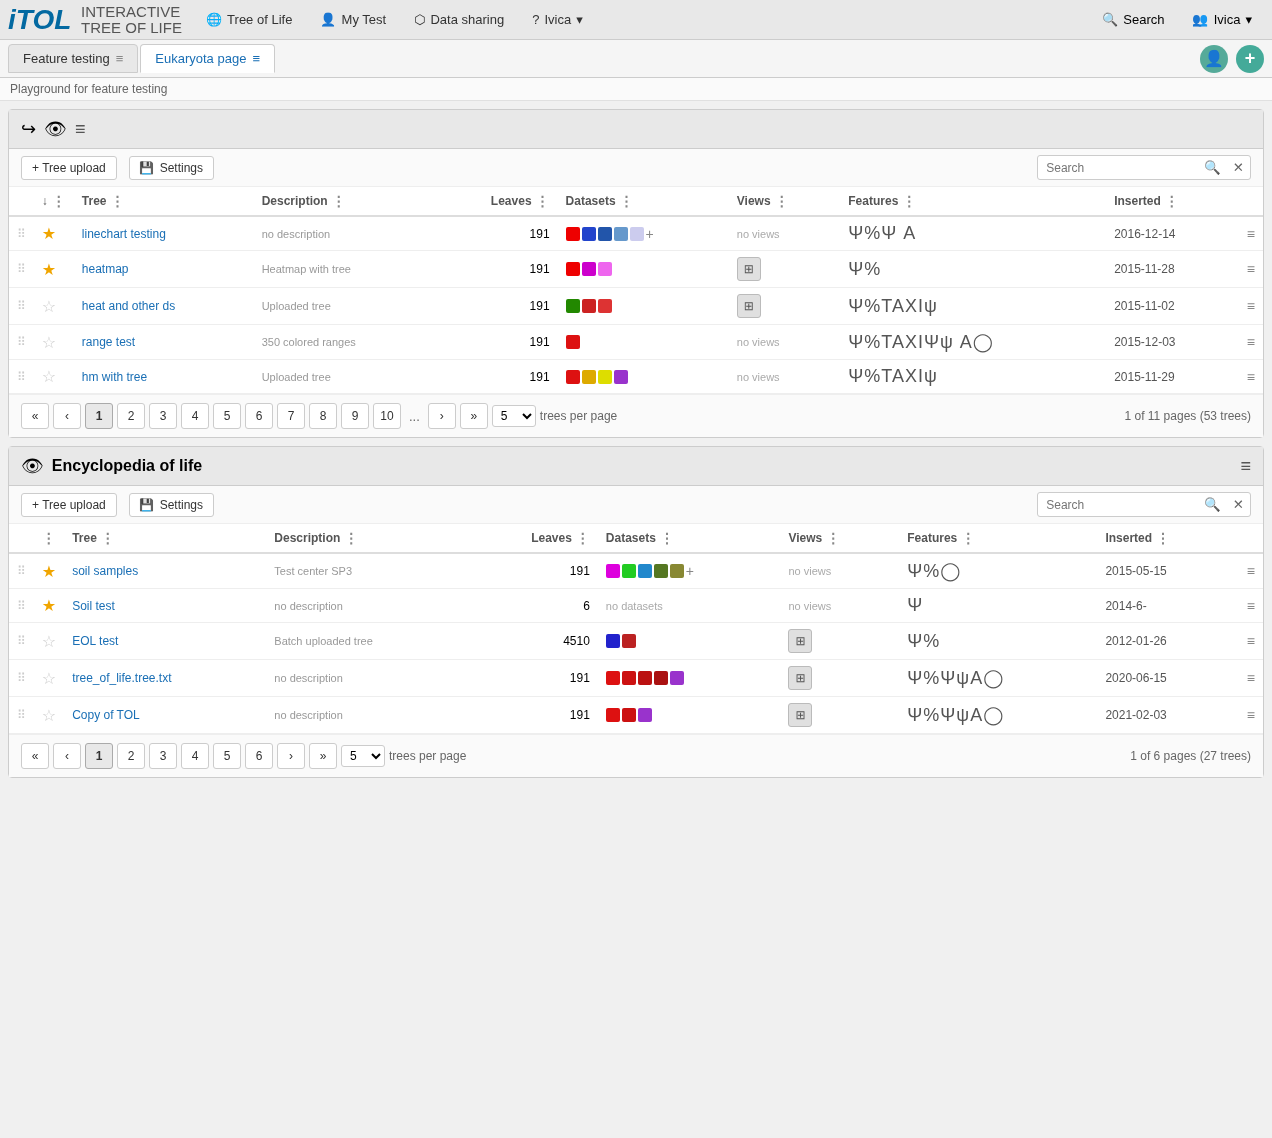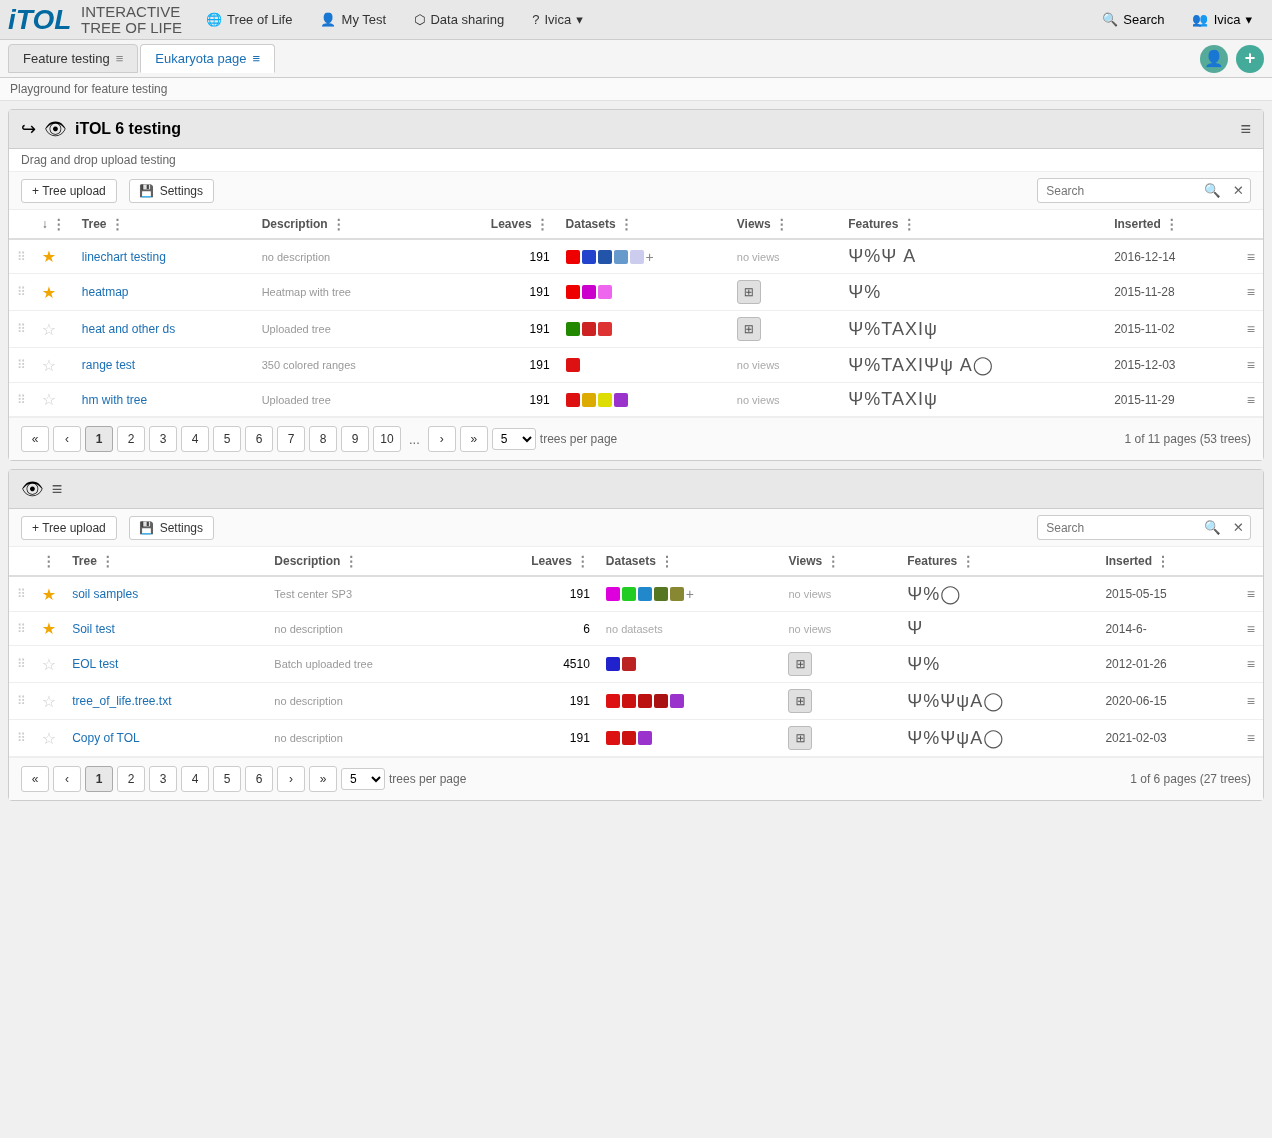--- a/index.html
+++ b/index.html
@@ -186,25 +186,21 @@
 </div>
 
 <div class="breadcrumb">
   <span>Playground for feature testing</span>
 </div>
 
 <div class="section">
   <div class="section-header">
     <span style="font-size:18px;">↪</span>
     <span style="font-size:18px;">👁</span>
-    <span class="section-title">iTOL 6 testing</span>
     <span class="section-menu-icon">≡</span>
-  </div>
-  <div class="section-desc">
-    <span>Drag and drop upload testing</span>
   </div>
   <div class="toolbar">
     <button class="toolbar-btn">
       <span>+ Tree upload</span>
     </button>
     <button class="toolbar-btn">
       <span>💾</span>
       <span>Settings</span>
     </button>
     <div class="toolbar-spacer"></div>
@@ -390,20 +386,21 @@
     </select>
     <span style="color:#666;font-size:12px;">trees per page</span>
     <div class="page-spacer"></div>
     <span class="page-info">1 of 11 pages (53 trees)</span>
   </div>
 </div>
 
 <div class="section">
   <div class="section-header">
     <span style="font-size:18px;">👁</span>
+    <span class="section-title">Encyclopedia of life</span>
     <span class="section-menu-icon">≡</span>
   </div>
   <div class="toolbar">
     <button class="toolbar-btn">
       <span>+ Tree upload</span>
     </button>
     <button class="toolbar-btn">
       <span>💾</span>
       <span>Settings</span>
     </button>

